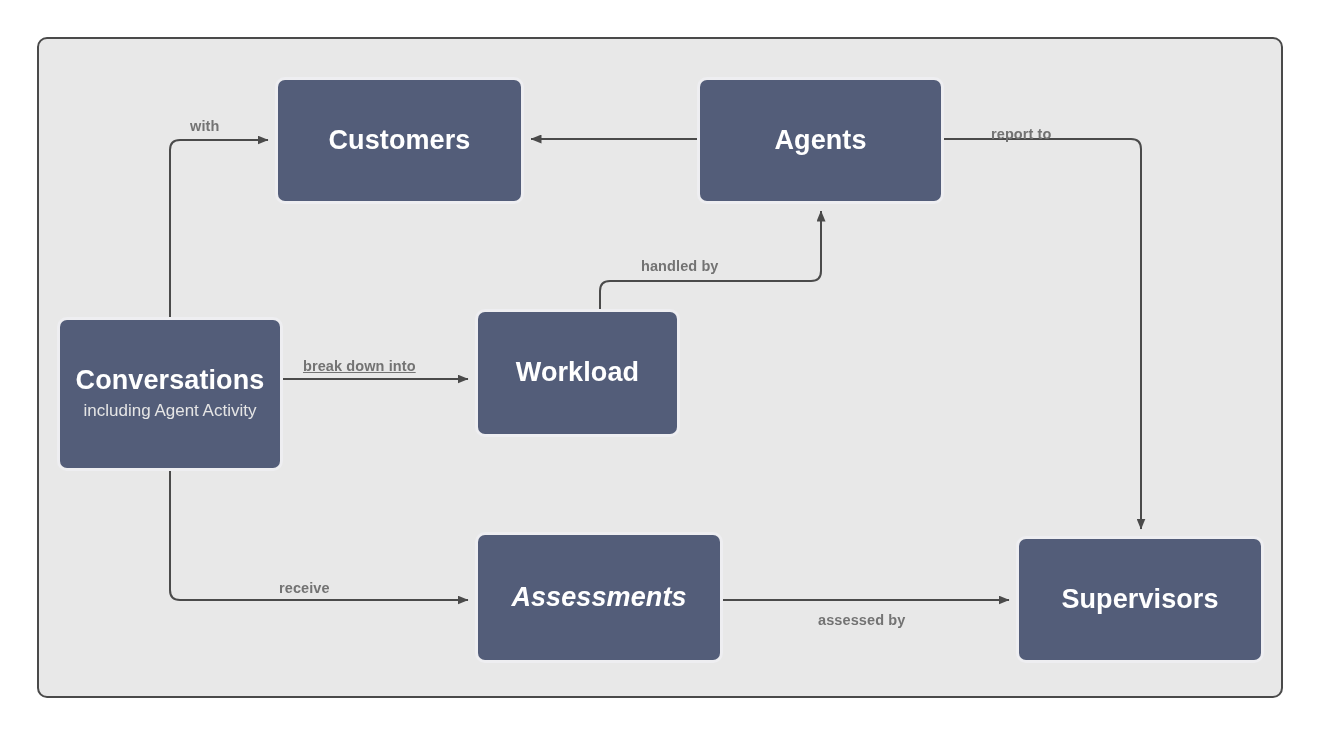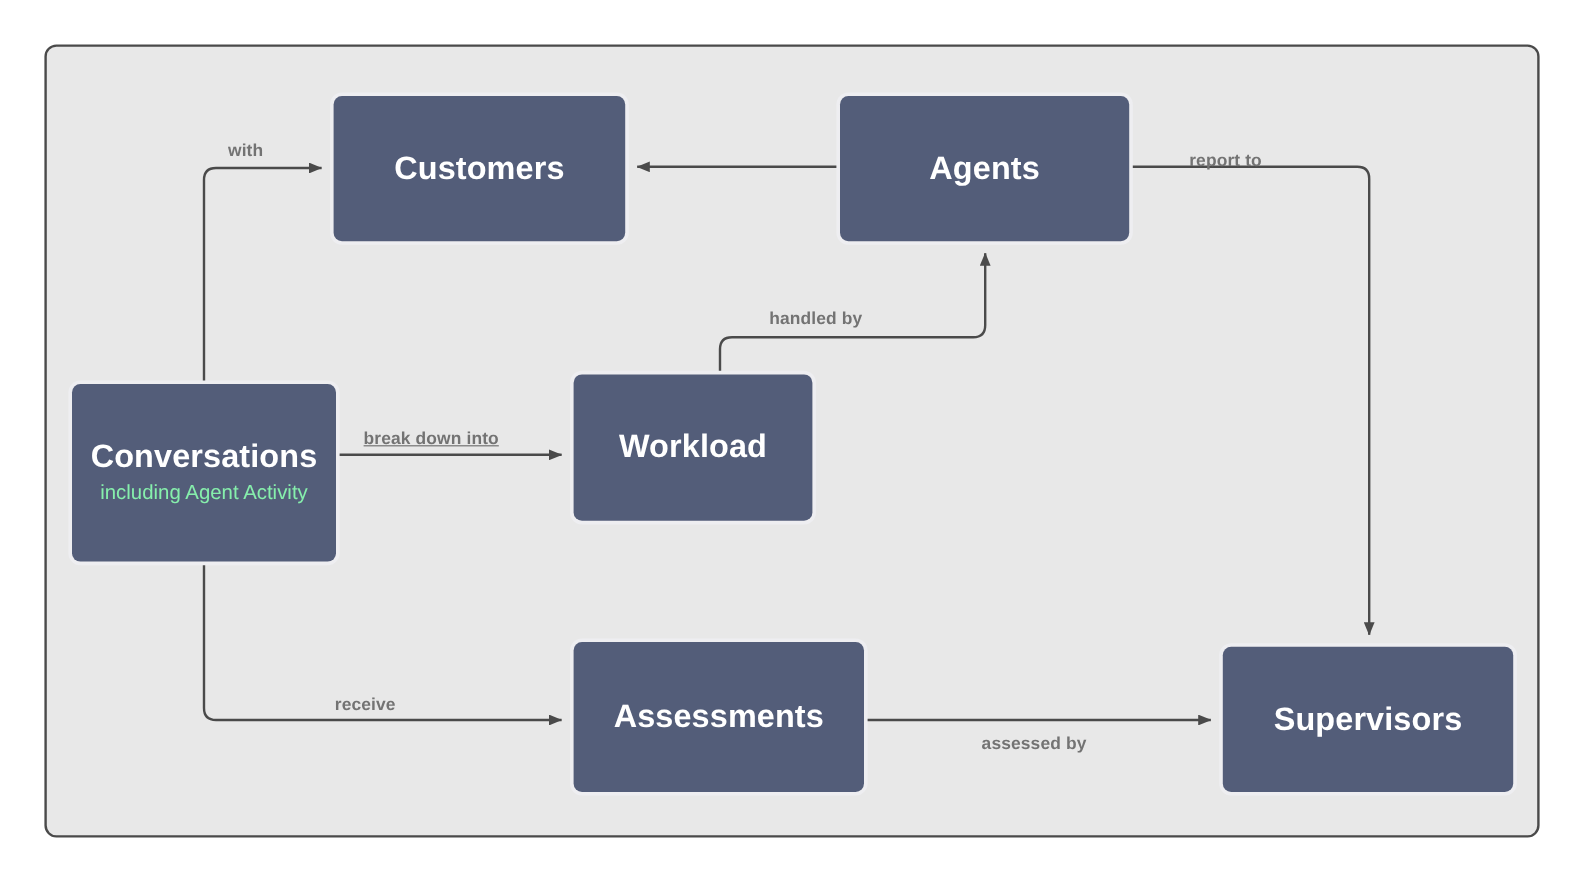--- a/index.html
+++ b/index.html
@@ -59,21 +59,21 @@
     text-align: center;
   }
   .node-title {
     color: #ffffff;
     font-weight: bold;
     font-size: 27px;
     line-height: 1.1;
     letter-spacing: 0.1px;
   }
   .node-subtitle {
-    color: #86efac;
+    color: #e5e5e5;
     font-weight: normal;
     font-size: 17px;
     line-height: 1.2;
     margin-top: 5px;
   }
   .edge-label {
     position: absolute;
     color: #737373;
     font-weight: bold;
     font-size: 14.5px;
@@ -112,21 +112,21 @@
       <div class="node" style="left: 700px; top: 80px; width: 241px; height: 121px;">
         <div class="node-title">Agents</div>
       </div>
       <div class="node" style="left: 60px; top: 320px; width: 220px; height: 148px;">
         <div class="node-title">Conversations</div>
         <div class="node-subtitle">including Agent Activity</div>
       </div>
       <div class="node" style="left: 478px; top: 312px; width: 199px; height: 122px;">
         <div class="node-title">Workload</div>
       </div>
-      <div class="node" style="left: 478px; top: 535px; width: 242px; height: 125px;">
+      <div class="node" style="left: 478px; top: 535px; width: 242px; height: 125px; font-style: italic;">
         <div class="node-title">Assessments</div>
       </div>
       <div class="node" style="left: 1019px; top: 539px; width: 242px; height: 121px;">
         <div class="node-title">Supervisors</div>
       </div>
     </div>
   <div id="labels-layer">
       <div class="edge-label" style="left: 190px; top: 118px;">with</div>
       <div class="edge-label" style="left: 991px; top: 126px;">report to</div>
       <div class="edge-label" style="left: 303px; top: 358px; text-decoration: underline;">break down into</div>

